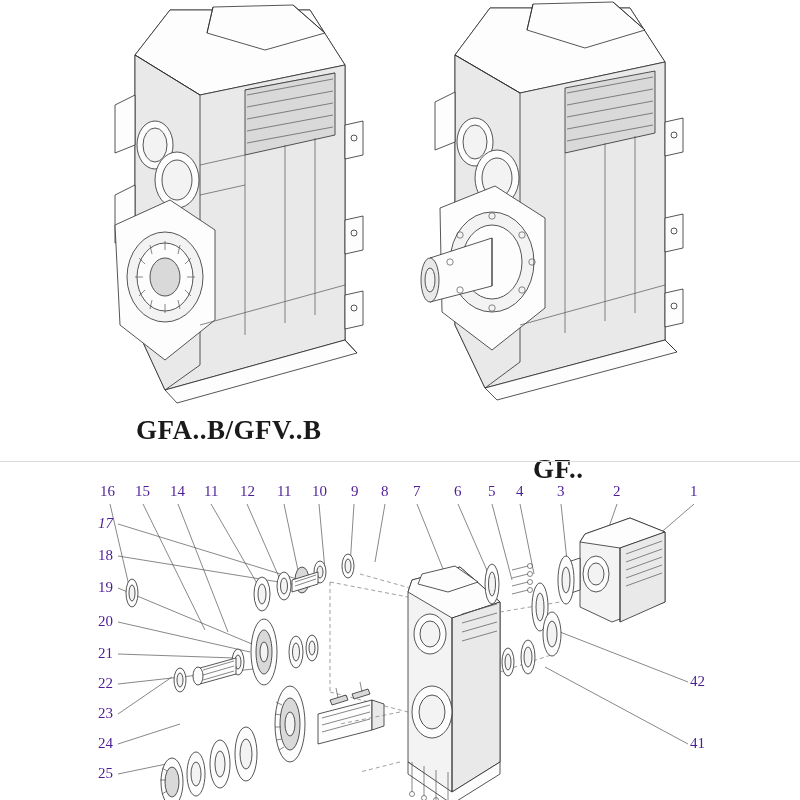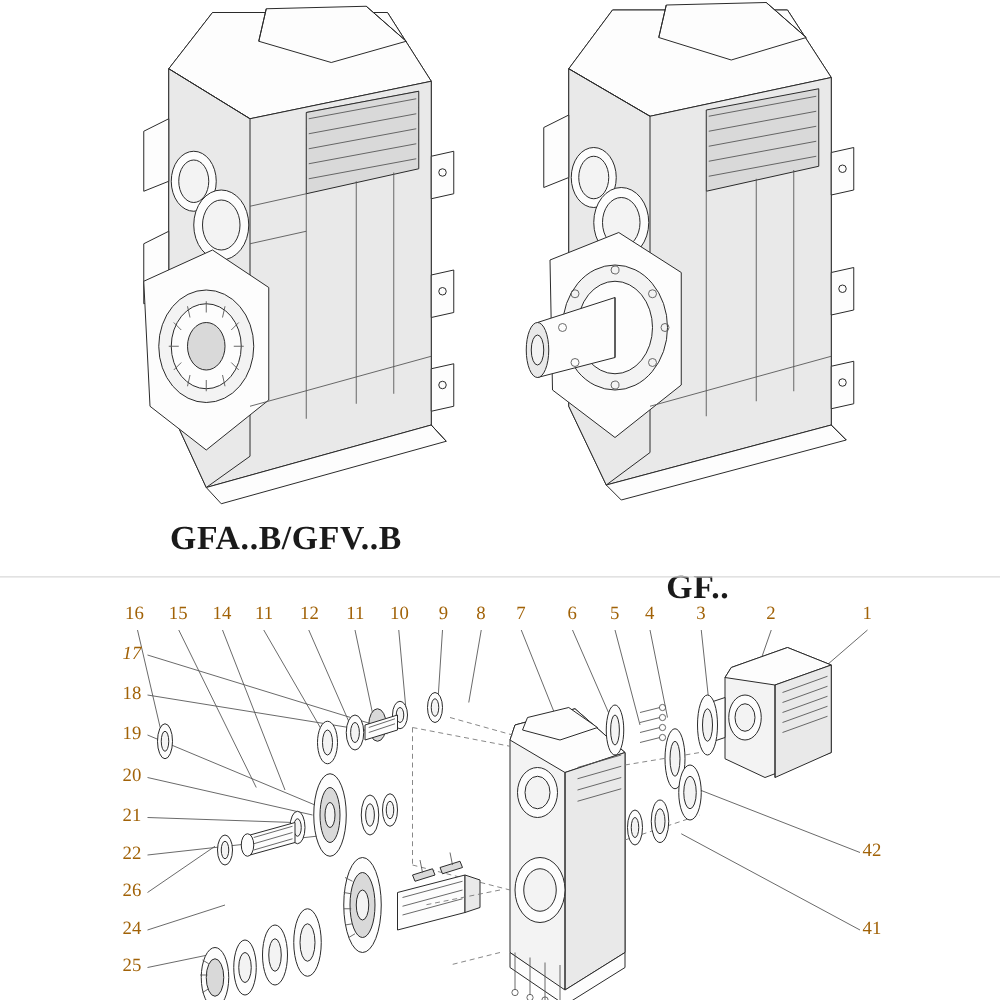--- a/index.html
+++ b/index.html
@@ -31,21 +31,21 @@
 
   
   .divider{position:absolute;left:0;top:461px;width:800px;height:1px;background:#d9d9d9;}
 
   
   .exploded{position:absolute;left:0;top:462px;width:800px;height:338px;}
 
   .num{
     position:absolute;
     font-size:15px;
-    color:#a16207;
+    color:#4c1d95;
     font-family:"Liberation Serif", serif;
     white-space:nowrap;
   }
 
   svg{display:block;overflow:visible;}
   .ln{stroke:#2b2b2b;stroke-width:.8;fill:none;}
   .ln2{stroke:#555;stroke-width:.7;fill:none;}
   .dash{stroke:#777;stroke-width:.7;fill:none;stroke-dasharray:4 3;}
   .fillw{fill:#fdfdfd;stroke:#2b2b2b;stroke-width:.8;}
   .fillg{fill:#e9e9e9;stroke:#2b2b2b;stroke-width:.8;}
@@ -391,21 +391,21 @@
     <div class="num" style="left:557px;top:21px;">3</div>
     <div class="num" style="left:613px;top:21px;">2</div>
     <div class="num" style="left:690px;top:21px;">1</div>
 
     <div class="num" style="left:98px;top:53px;font-style:italic;">17</div>
     <div class="num" style="left:98px;top:85px;">18</div>
     <div class="num" style="left:98px;top:117px;">19</div>
     <div class="num" style="left:98px;top:151px;">20</div>
     <div class="num" style="left:98px;top:183px;">21</div>
     <div class="num" style="left:98px;top:213px;text-align:center;">22</div>
-    <div class="num" style="left:98px;top:243px;">26</div>
+    <div class="num" style="left:98px;top:243px;">23</div>
     <div class="num" style="left:98px;top:273px;">24</div>
     <div class="num" style="left:98px;top:303px;">25</div>
 
     <div class="num" style="left:690px;top:211px;">42</div>
     <div class="num" style="left:690px;top:273px;">41</div>
   </div>
 
 </div>
 
 </body></html>

